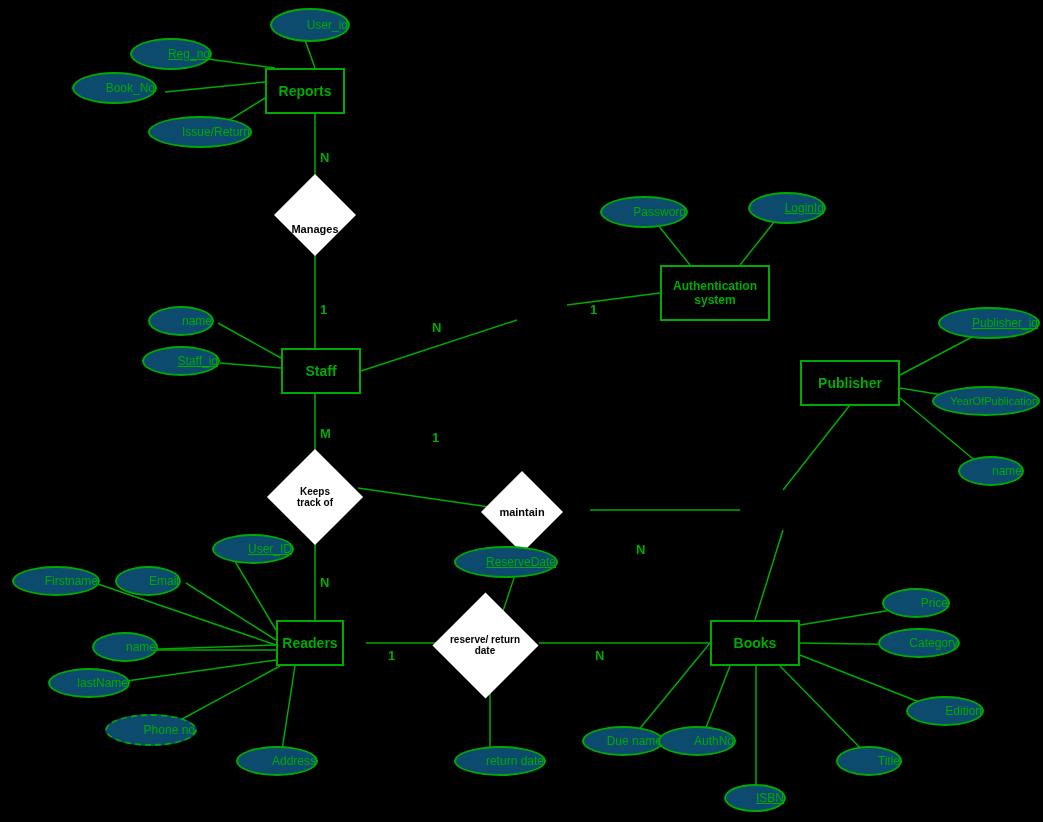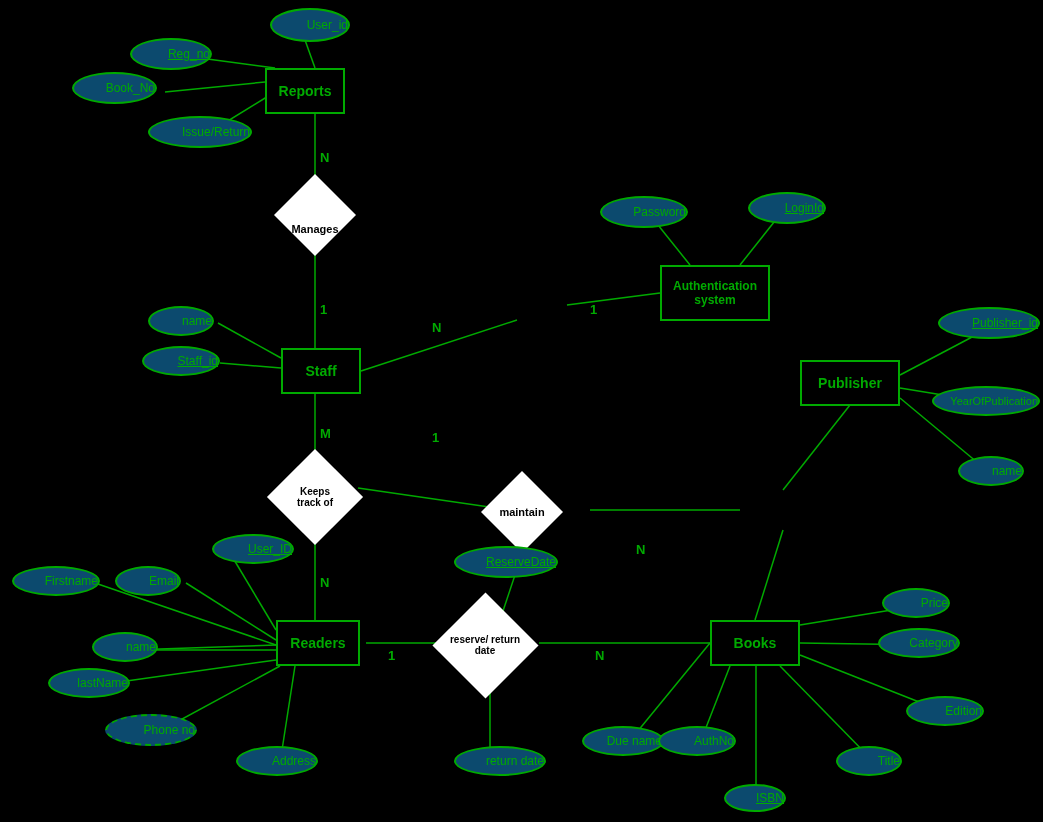--- a/index.html
+++ b/index.html
@@ -149,21 +149,21 @@
 
     <line x1="590" y1="510" x2="740" y2="510" stroke="#00aa00" stroke-width="1.5"></line>
   </svg>
 
   <div class="entity" style="left:265px;top:68px;width:80px;height:46px;">
     <span>Reports</span>
   </div>
   <div class="entity" style="left:281px;top:348px;width:80px;height:46px;">
     <span>Staff</span>
   </div>
-  <div class="entity" style="left:276px;top:620px;width:84px;height:46px;">
+  <div class="entity" style="left:276px;top:620px;width:68px;height:46px;">
     <span>Readers</span>
   </div>
   <div class="entity" style="left:710px;top:620px;width:90px;height:46px;">
     <span>Books</span>
   </div>
   <div class="entity" style="left:800px;top:360px;width:100px;height:46px;">
     <span>Publisher</span>
   </div>
   <div class="entity" style="left:660px;top:265px;width:110px;height:56px;white-space:pre-line;font-size:12px;">
     <span>Authentication<br>system</span>

